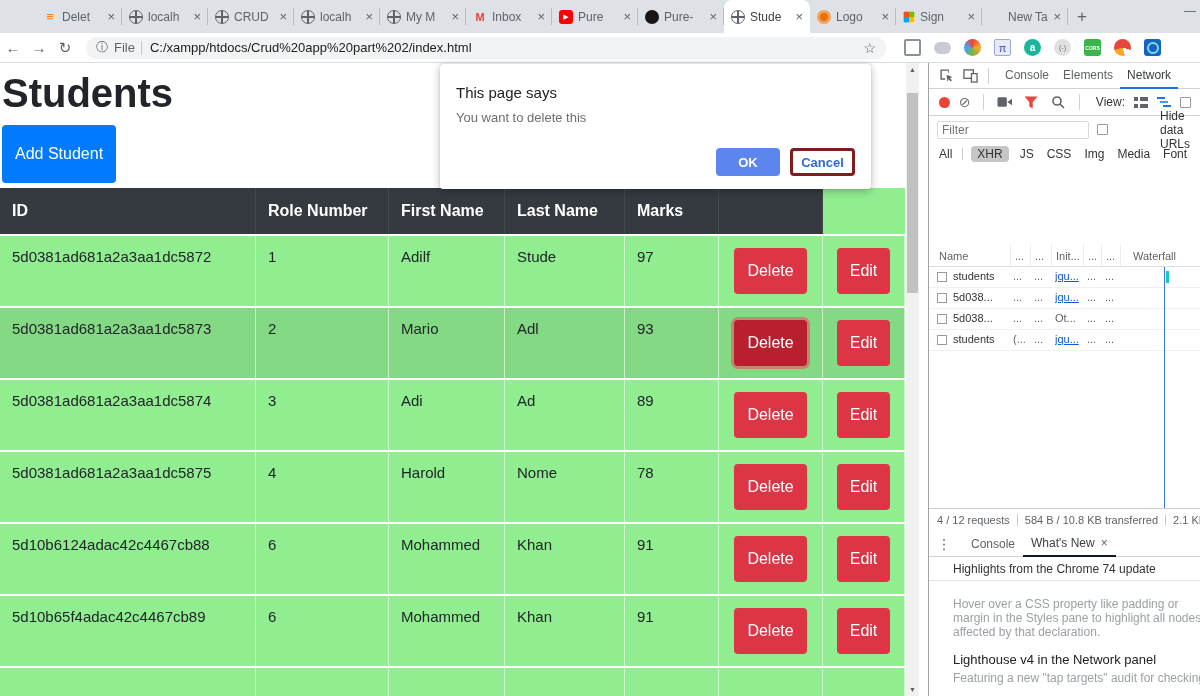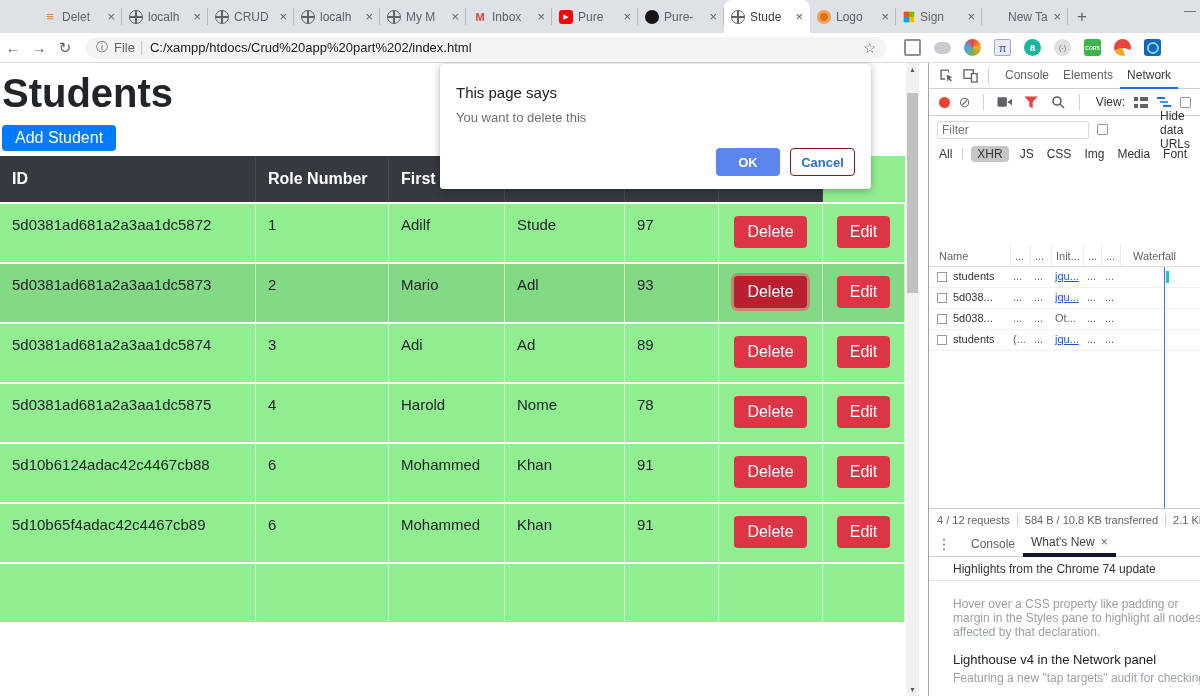--- a/index.html
+++ b/index.html
@@ -55,51 +55,51 @@
   .ext-parentheses { background:#e0e0e0; border-radius:50%; color:#757575; font-size:7px; }
   .ext-cors { background:#3cb44b; font-size:5px; font-weight:bold; }
   .ext-color-wheel { background:conic-gradient(#e8453c 0 30%, #fff 30% 45%, #f9a825 45% 70%, #e8453c 70%); border-radius:50%; }
   .ext-blue-app { background:#1565c0; }
   .ext-blue-app::after { content:''; width:8px; height:8px; border-radius:50%; border:2px solid #7fdcf0; }
 
   
   .page { position:absolute; left:0; top:63px; width:906px; height:633px; background:#fff; overflow:hidden; }
   .page h1 { font-size:40px; font-weight:700; color:#212529; margin:8px 0 10px 2px; line-height:44px; }
   .btn-add { display:inline-block; margin-left:2px; background:#007bff; color:#fff; border:none;
-             border-radius:4px; font-size:16px; padding:4px 13px; }
+             border-radius:4px; font-size:16px; padding:20px 13px; }
   table.students { border-collapse:separate; border-spacing:0; table-layout:fixed; width:905px; margin-top:5px; }
   table.students th { background:#343a40; color:#fff; font-size:16px; font-weight:bold; text-align:left;
         padding:12px; height:46px; border-right:1px solid #45494e; white-space:nowrap; overflow:hidden; }
   table.students th.green-head { background:#90ee90; border-right:none; }
   table.students td { background:#90ee90; color:#212529; font-size:15px; vertical-align:top;
         padding:12px; height:60px; border-top:2px solid #fdfdfd; border-right:1px solid rgba(255,255,255,.55);
         white-space:nowrap; overflow:hidden; }
   tr.hovered td { background:#84da84; }
   .btn-danger { background:#dc3545; color:#fff; border:none; border-radius:4px; font-size:16px;
-                padding:7px 13px; }
+                padding:14px 13px; }
   .btn-danger.focused { background:#b91f2e; box-shadow:0 0 0 3px rgba(229,83,97,.6); }
   td.td-action { text-align:center; padding:10px 6px; }
 
   
   .pagescroll { position:absolute; left:906px; top:63px; width:13px; height:633px; background:#f1f1f1; }
   .pagescroll .arrow { position:absolute; left:0; width:13px; height:13px; color:#606060; font-size:7px;
                        display:flex; align-items:center; justify-content:center; }
   .pagescroll .arrow.up { top:0; }
   .pagescroll .arrow.down { bottom:0; }
   .pagescroll .thumb { position:absolute; left:1px; top:30px; width:11px; height:200px; background:#c1c1c1; }
 
   
   .dialog { position:absolute; left:440px; top:64px; width:431px; height:125px; background:#fff;
             border-radius:3px; box-shadow:0 2px 8px rgba(0,0,0,.28), 0 0 1px rgba(0,0,0,.3); z-index:50; }
   .dialog-title { font-size:15px; color:#202124; padding:20px 16px 0 16px; }
   .dialog-msg { font-size:13px; color:#6e6e6e; padding:9px 16px 0 16px; }
   .dialog-btns { position:absolute; right:16px; bottom:13px; display:flex; gap:10px; }
   .dlg-ok { width:64px; height:28px; background:#5c86ed; color:#fff; border:none; border-radius:4px;
             font-size:13px; font-weight:bold; }
-  .dlg-cancel { width:65px; height:28px; background:#fff; color:#2f6bd8; border:1px solid #7f1d1d;
+  .dlg-cancel { width:65px; height:28px; background:#fff; color:#2f6bd8; border:3px solid #7f1d1d;
                 border-radius:4px; font-size:13px; font-weight:bold; }
 
   
   .dt { position:absolute; left:928px; top:63px; width:280px; height:633px; background:#fff;
         border-left:1px solid #a3a3a3; font-size:12px; color:#333; overflow:hidden; }
   .dt-row { position:absolute; left:0; width:280px; display:flex; align-items:center; }
   .dt-tabsrow { top:0; height:26px; border-bottom:1px solid #d0d0d0; padding-left:8px; gap:6px; }
   .dt-ico { width:18px; height:18px; display:flex; align-items:center; justify-content:center; color:#5f6368; }
   .vsep { width:1px; height:16px; background:#d0d0d0; margin:0 3px; }
   .dt-tab { padding:0 7px; line-height:24px; color:#5f6368; height:26px; }
@@ -152,21 +152,21 @@
   .wf-bar { position:absolute; left:237px; top:208px; width:3px; height:12px; background:#1ec8b2; }
 
   .dt-status { position:absolute; top:445px; left:0; width:280px; height:23px; border-top:1px solid #ccc;
                display:flex; align-items:center; padding-left:8px; font-size:11px; color:#5f6368; white-space:nowrap; }
   .st-sep { width:1px; height:12px; background:#ccc; margin:0 7px; flex:0 0 1px; }
 
   .dt-drawer { position:absolute; top:468px; left:0; width:280px; height:26px; border-bottom:1px solid #d0d0d0;
                display:flex; align-items:center; padding-left:8px; gap:4px; }
   .drawer-menu { color:#5f6368; font-size:14px; margin-right:8px; }
   .drawer-tab { padding:0 8px; line-height:24px; height:26px; color:#5f6368; display:flex; align-items:center; gap:6px; }
-  .drawer-tab.active { color:#3c4043; border-bottom:4px solid #0f172a; }
+  .drawer-tab.active { color:#3c4043; border-bottom:2px solid #0f172a; }
   .drawer-close { color:#5f6368; }
 
   .dt-highlights { position:absolute; top:494px; left:0; width:280px; height:24px; line-height:24px;
                    padding-left:24px; font-size:12px; color:#333; border-bottom:1px solid #e6e6e6;
                    white-space:nowrap; overflow:hidden; }
   .dt-content { position:absolute; top:518px; left:0; width:280px; height:115px; overflow:hidden;
                 padding:16px 0 0 24px; }
   .wn-title { font-size:13px; color:#202124; margin-bottom:4px; white-space:nowrap; }
   .wn-body { font-size:12px; color:#9aa0a6; width:258px; line-height:14px; margin-bottom:13px; }
 </style>

